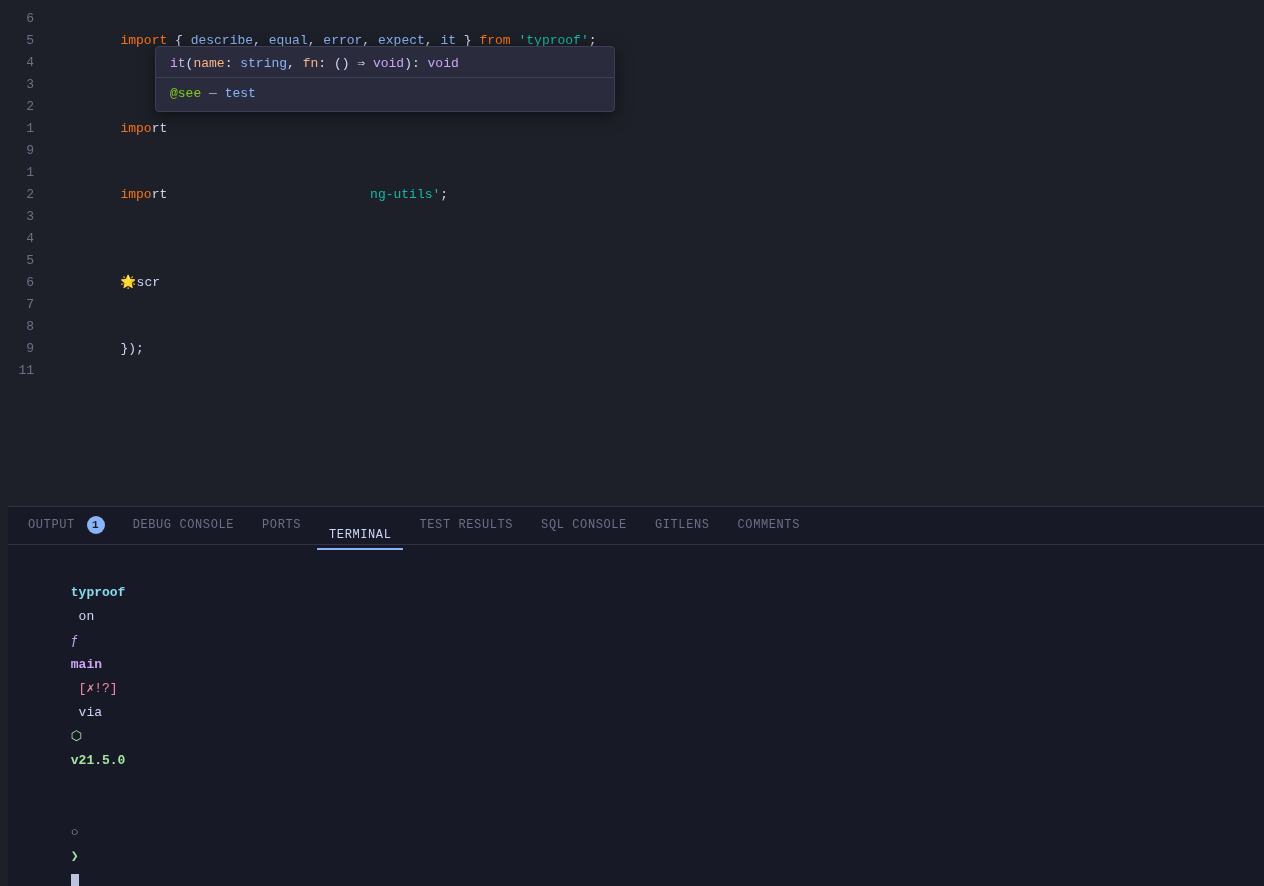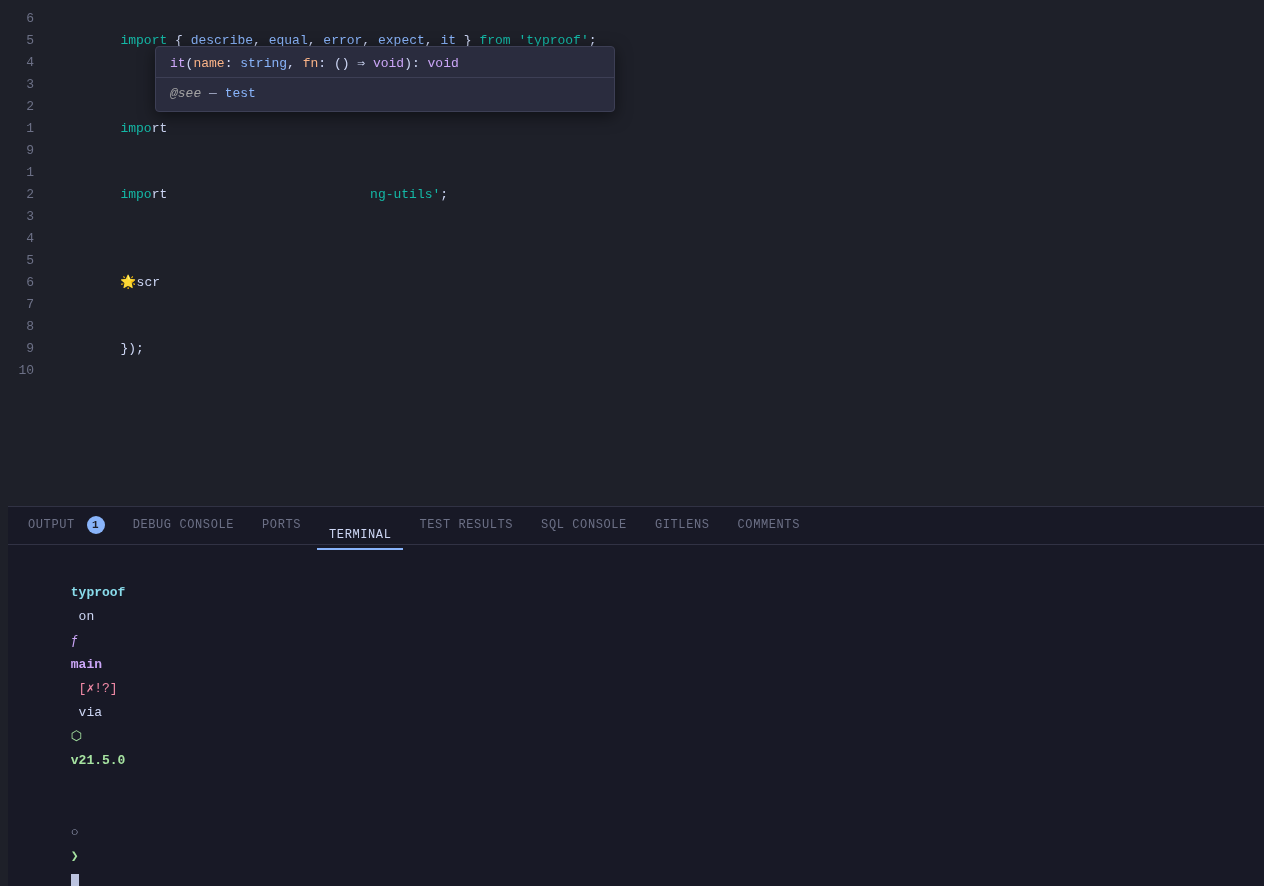--- a/index.html
+++ b/index.html
@@ -54,21 +54,21 @@
     }
 
     .code-line.active-line {
       border-left: 2px solid #cba6f7;
       padding-left: 4px;
     }        
     .fn { color: #89b4fa; }        
     .str { color: #14b8a6; }       
     .punc { color: #cdd6f4; }       
     .var { color: #cdd6f4; }       
-    .import-kw { color: #14b8a6; }     
+    .import-kw { color: #f97316; }     
     .emoji { font-style: normal; }
     @keyframes blink {
       0%, 100% { opacity: 1; }
       50% { opacity: 0; }
     }
 
     .highlight-paren {
       background-color: rgba(100, 100, 160, 0.4);
       border-radius: 2px;
     }
@@ -115,21 +115,21 @@
     .autocomplete-desc code {
       color: #cdd6f4;
       font-family: 'Consolas', 'Courier New', monospace;
     }
 
     .autocomplete-see {
       font-size: 13px;
       color: #a6adc8;
     }
 
-    .autocomplete-see .at-tag { color: #a3a3a3; font-style: italic; }
+    .autocomplete-see .at-tag { color: #84cc16; }
     .autocomplete-see .dash { color: #a6adc8; }
     .autocomplete-see .link { color: #89b4fa; }
 
     
     .bottom-panel {
       position: absolute;
       bottom: 0;
       left: 8px;
       right: 0;
       height: 380px;
@@ -222,21 +222,21 @@
       <div class="line-number">9</div>
       <div class="line-number">1</div>
       <div class="line-number">2</div>
       <div class="line-number">3</div>
       <div class="line-number">4</div>
       <div class="line-number">5</div>
       <div class="line-number">6</div>
       <div class="line-number">7</div>
       <div class="line-number">8</div>
       <div class="line-number">9</div>
-      <div class="line-number">10</div>
+      <div class="line-number">11</div>
     </div>
     <div class="code-lines">
       <div class="code-line">
         <span class="import-kw">import</span> <span class="punc">{ </span><span class="fn">describe</span><span class="punc">,</span> <span class="fn">equal</span><span class="punc">,</span> <span class="fn">error</span><span class="punc">,</span> <span class="fn">expect</span><span class="punc">,</span> <span class="fn">it</span> <span class="punc">}</span> <span class="import-kw">from</span> <span class="str">'typroof'</span><span class="punc">;</span>
       </div>
       <div class="code-line">&nbsp;</div>
       <div class="code-line">
         <span class="import-kw">impo</span><span class="var">rt</span>
       </div>
       <div class="code-line">

